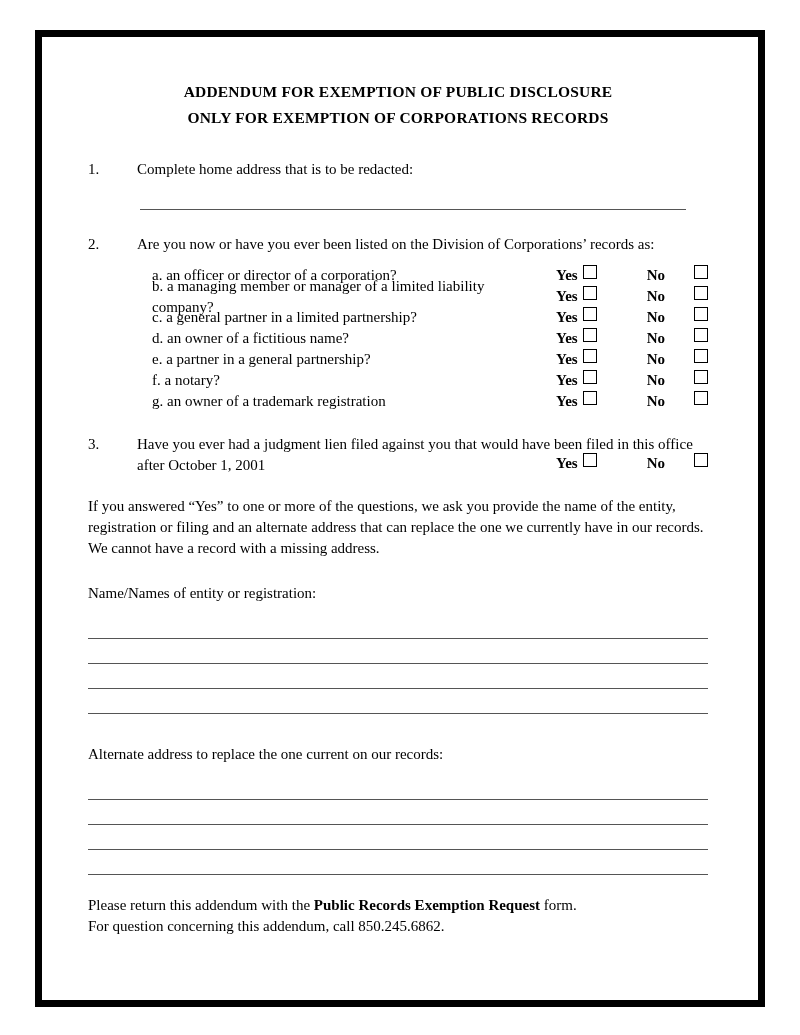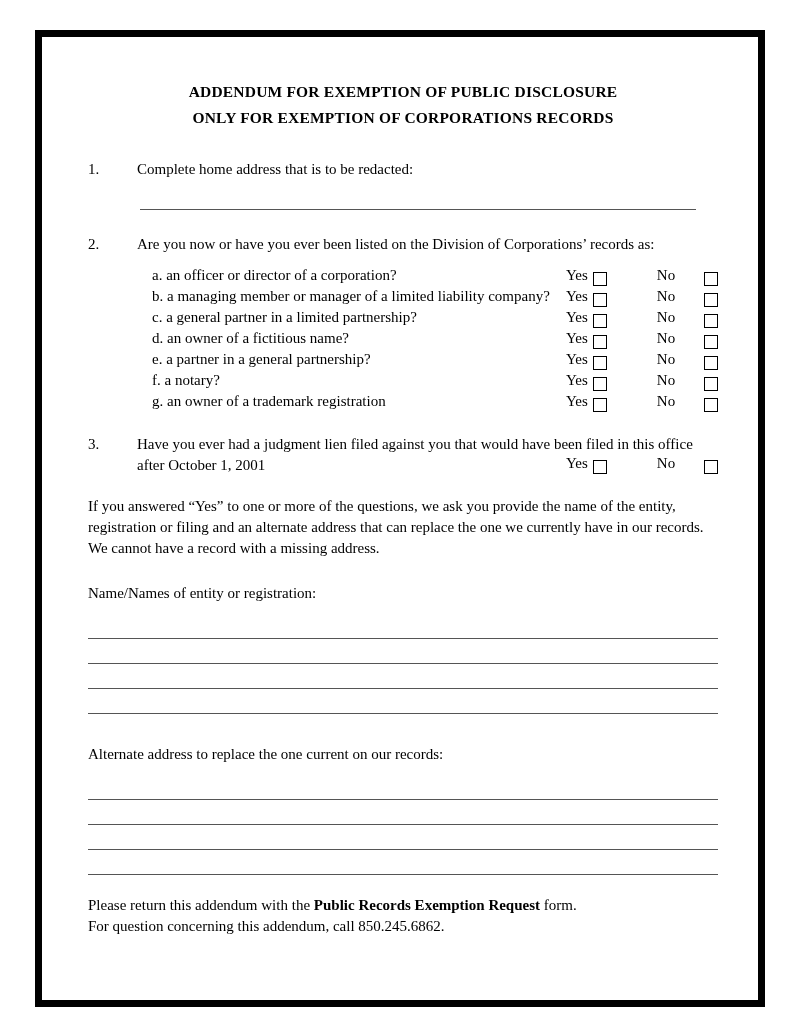--- a/index.html
+++ b/index.html
@@ -14,37 +14,37 @@
   }
   .frame {
     box-sizing: border-box;
     height: 977px;
     border: 7px solid #000;
     overflow: hidden;
     background: #fff;
   }
   .content {
     box-sizing: border-box;
-    padding: 42px 40px 20px 46px;
+    padding: 42px 50px 20px 46px;
     font-size: 15px;
     line-height: 21px;
   }
   .doc-title { margin: 0; text-align: center; font-size: 15.5px; font-weight: bold; letter-spacing: 0.2px; }
   .doc-title div { line-height: 26px; }
   .intro { margin: 30px 0 0 0; }
   .q { display: flex; margin-top: 28px; }
   .qnum { width: 49px; flex: 0 0 49px; }
   .qtext { flex: 1; font-family: Liberation Serif, serif; }
   .fill-line { border-bottom: 1px solid #555; height: 1px; }
   .q1-line { margin: 28px 22px 0 52px; }
   .q2 { margin-top: 24px; }
   .sublist { margin: 10px 0 0 64px; }
   .subrow { display: flex; align-items: center; height: 21px; gap: 14px; }
   .sublabel { flex: 1; }
-  .yn { width: 152px; flex: 0 0 152px; display: flex; align-items: flex-end; }
+  .yn { width: 152px; flex: 0 0 152px; display: flex; align-items: flex-start; font-weight: bold; }
   .cb {
     width: 14px; height: 14px;
     border: 1.5px solid #000;
     background: #fff;
     display: inline-block;
     box-sizing: border-box;
   }
   .yn .cb-yes { margin-left: 5px; }
   .yn .no-label { margin-left: 50px; }
   .yn .cb-no { margin-left: auto; }

